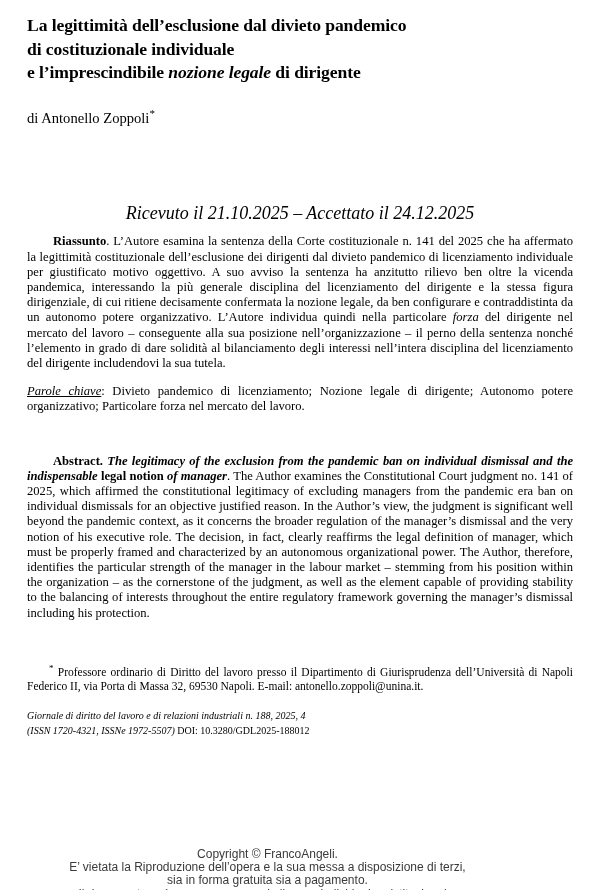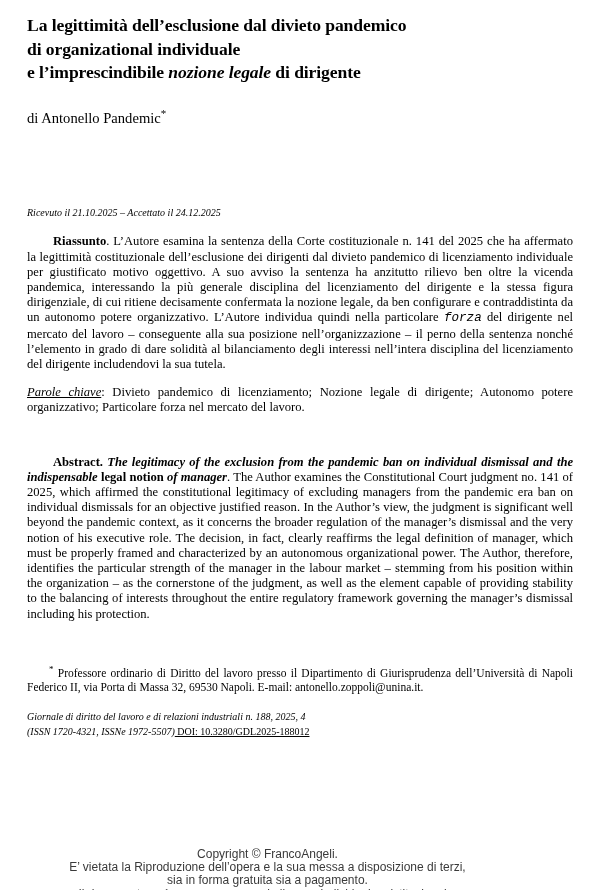--- a/index.html
+++ b/index.html
@@ -44,38 +44,38 @@
     line-height: 18px;
   }
   .byline .star {
     font-size: 11px;
     vertical-align: super;
   }
 
   
   .received {
     margin-top: 79px;
-    text-align: left;
+    text-align: center;
     font-style: italic;
-    font-size: 10px;
+    font-size: 18px;
     line-height: 16px;
     font-family: Liberation Serif, serif;
   }
 
   
   .abs-para {
     margin-top: 13px;
     text-align: justify;
     font-size: 12.6px;
     line-height: 15.2px;
     text-indent: 26px;
     hyphens: manual;
   }
   .abs-para b { font-weight: bold; }
-  .abs-para i { font-style: italic; font-family: Liberation Mono, monospace; }
+  .abs-para i { font-style: italic; }
   .abs-para .bi { font-weight: bold; font-style: italic; }
   .abs-para .bu { font-weight: bold; font-style: normal; }
 
   .keywords {
     margin-top: 13px;
     text-align: justify;
     font-size: 12.6px;
     line-height: 15.2px;
   }
   .keywords i { font-style: italic; text-decoration: underline; }
@@ -101,21 +101,20 @@
 
   
   .citation {
     margin-top: 15px;
     font-size: 10px;
     line-height: 15.5px;
     font-style: italic;
   }
   .citation .upright {
     font-style: normal;
-    text-decoration: underline;
   }
 
   
   .copyright {
     position: absolute;
     left: 0;
     top: 848px;
     width: 535px;
     text-align: center;
     font-family: "Liberation Sans", "DejaVu Sans", sans-serif;
@@ -125,25 +124,25 @@
   }
 </style>
 </head>
 <body>
 
 <div class="page">
   <div class="content">
 
     <div class="title-block">
       <div class="title-line">La legittimità dell’esclusione dal divieto pandemico</div>
-      <div class="title-line">di organizational individuale</div>
+      <div class="title-line">di costituzionale individuale</div>
       <div class="title-line"><span>e l’imprescindibile </span><span class="ital">nozione legale</span><span> di dirigente</span></div>
     </div>
 
-    <div class="byline"><span>di Antonello Pandemic</span><span class="star">*</span></div>
+    <div class="byline"><span>di Antonello Zoppoli</span><span class="star">*</span></div>
 
     <div class="received">Ricevuto il 21.10.2025 – Accettato il 24.12.2025</div>
 
     <div class="abs-para"><b>Riassunto</b><span>. L’Autore esamina la sentenza della Corte costituzionale n. 141 del 2025 che ha affermato la legittimità costituzionale dell’esclusione dei dirigenti dal divieto pandemico di licenziamento individuale per giustificato motivo oggettivo. A suo avviso la sentenza ha anzitutto rilievo ben oltre la vicenda pandemica, interessando la più generale disciplina del licenziamento del dirigente e la stessa figura dirigenziale, di cui ritiene decisamente confermata la nozione legale, da ben configurare e contraddistinta da un autonomo potere organizzativo. L’Autore individua quindi nella particolare </span><i>forza</i><span> del dirigente nel mercato del lavoro – conseguente alla sua posizione nell’organizzazione – il perno della sentenza nonché l’elemento in grado di dare solidità al bilanciamento degli interessi nell’intera disciplina del licenziamento del dirigente includendovi la sua tutela.</span></div>
 
     <div class="keywords"><i>Parole chiave</i><span>: Divieto pandemico di licenziamento; Nozione legale di dirigente; Autonomo potere organizzativo; Particolare forza nel mercato del lavoro.</span></div>
 
     <div class="gap-en"></div>
 
     <div class="abs-para"><b>Abstract.</b><span class="bi"> The legitimacy of the exclusion from the pandemic ban on individual dismissal and the indispensable </span><span class="bu">legal notion</span><span class="bi"> of manager</span><span>. The Author examines the Constitutional Court judgment no. 141 of 2025, which affirmed the constitutional legitimacy of excluding managers from the pandemic era ban on individual dismissals for an objective justified reason. In the Author’s view, the judgment is significant well beyond the pandemic context, as it concerns the broader regulation of the manager’s dismissal and the very notion of his executive role. The decision, in fact, clearly reaffirms the legal definition of manager, which must be properly framed and characterized by an autonomous organizational power. The Author, therefore, identifies the particular strength of the manager in the labour market – stemming from his position within the organization – as the cornerstone of the judgment, as well as the element capable of providing stability to the balancing of interests throughout the entire regulatory framework governing the manager’s dismissal including his protection.</span></div>

